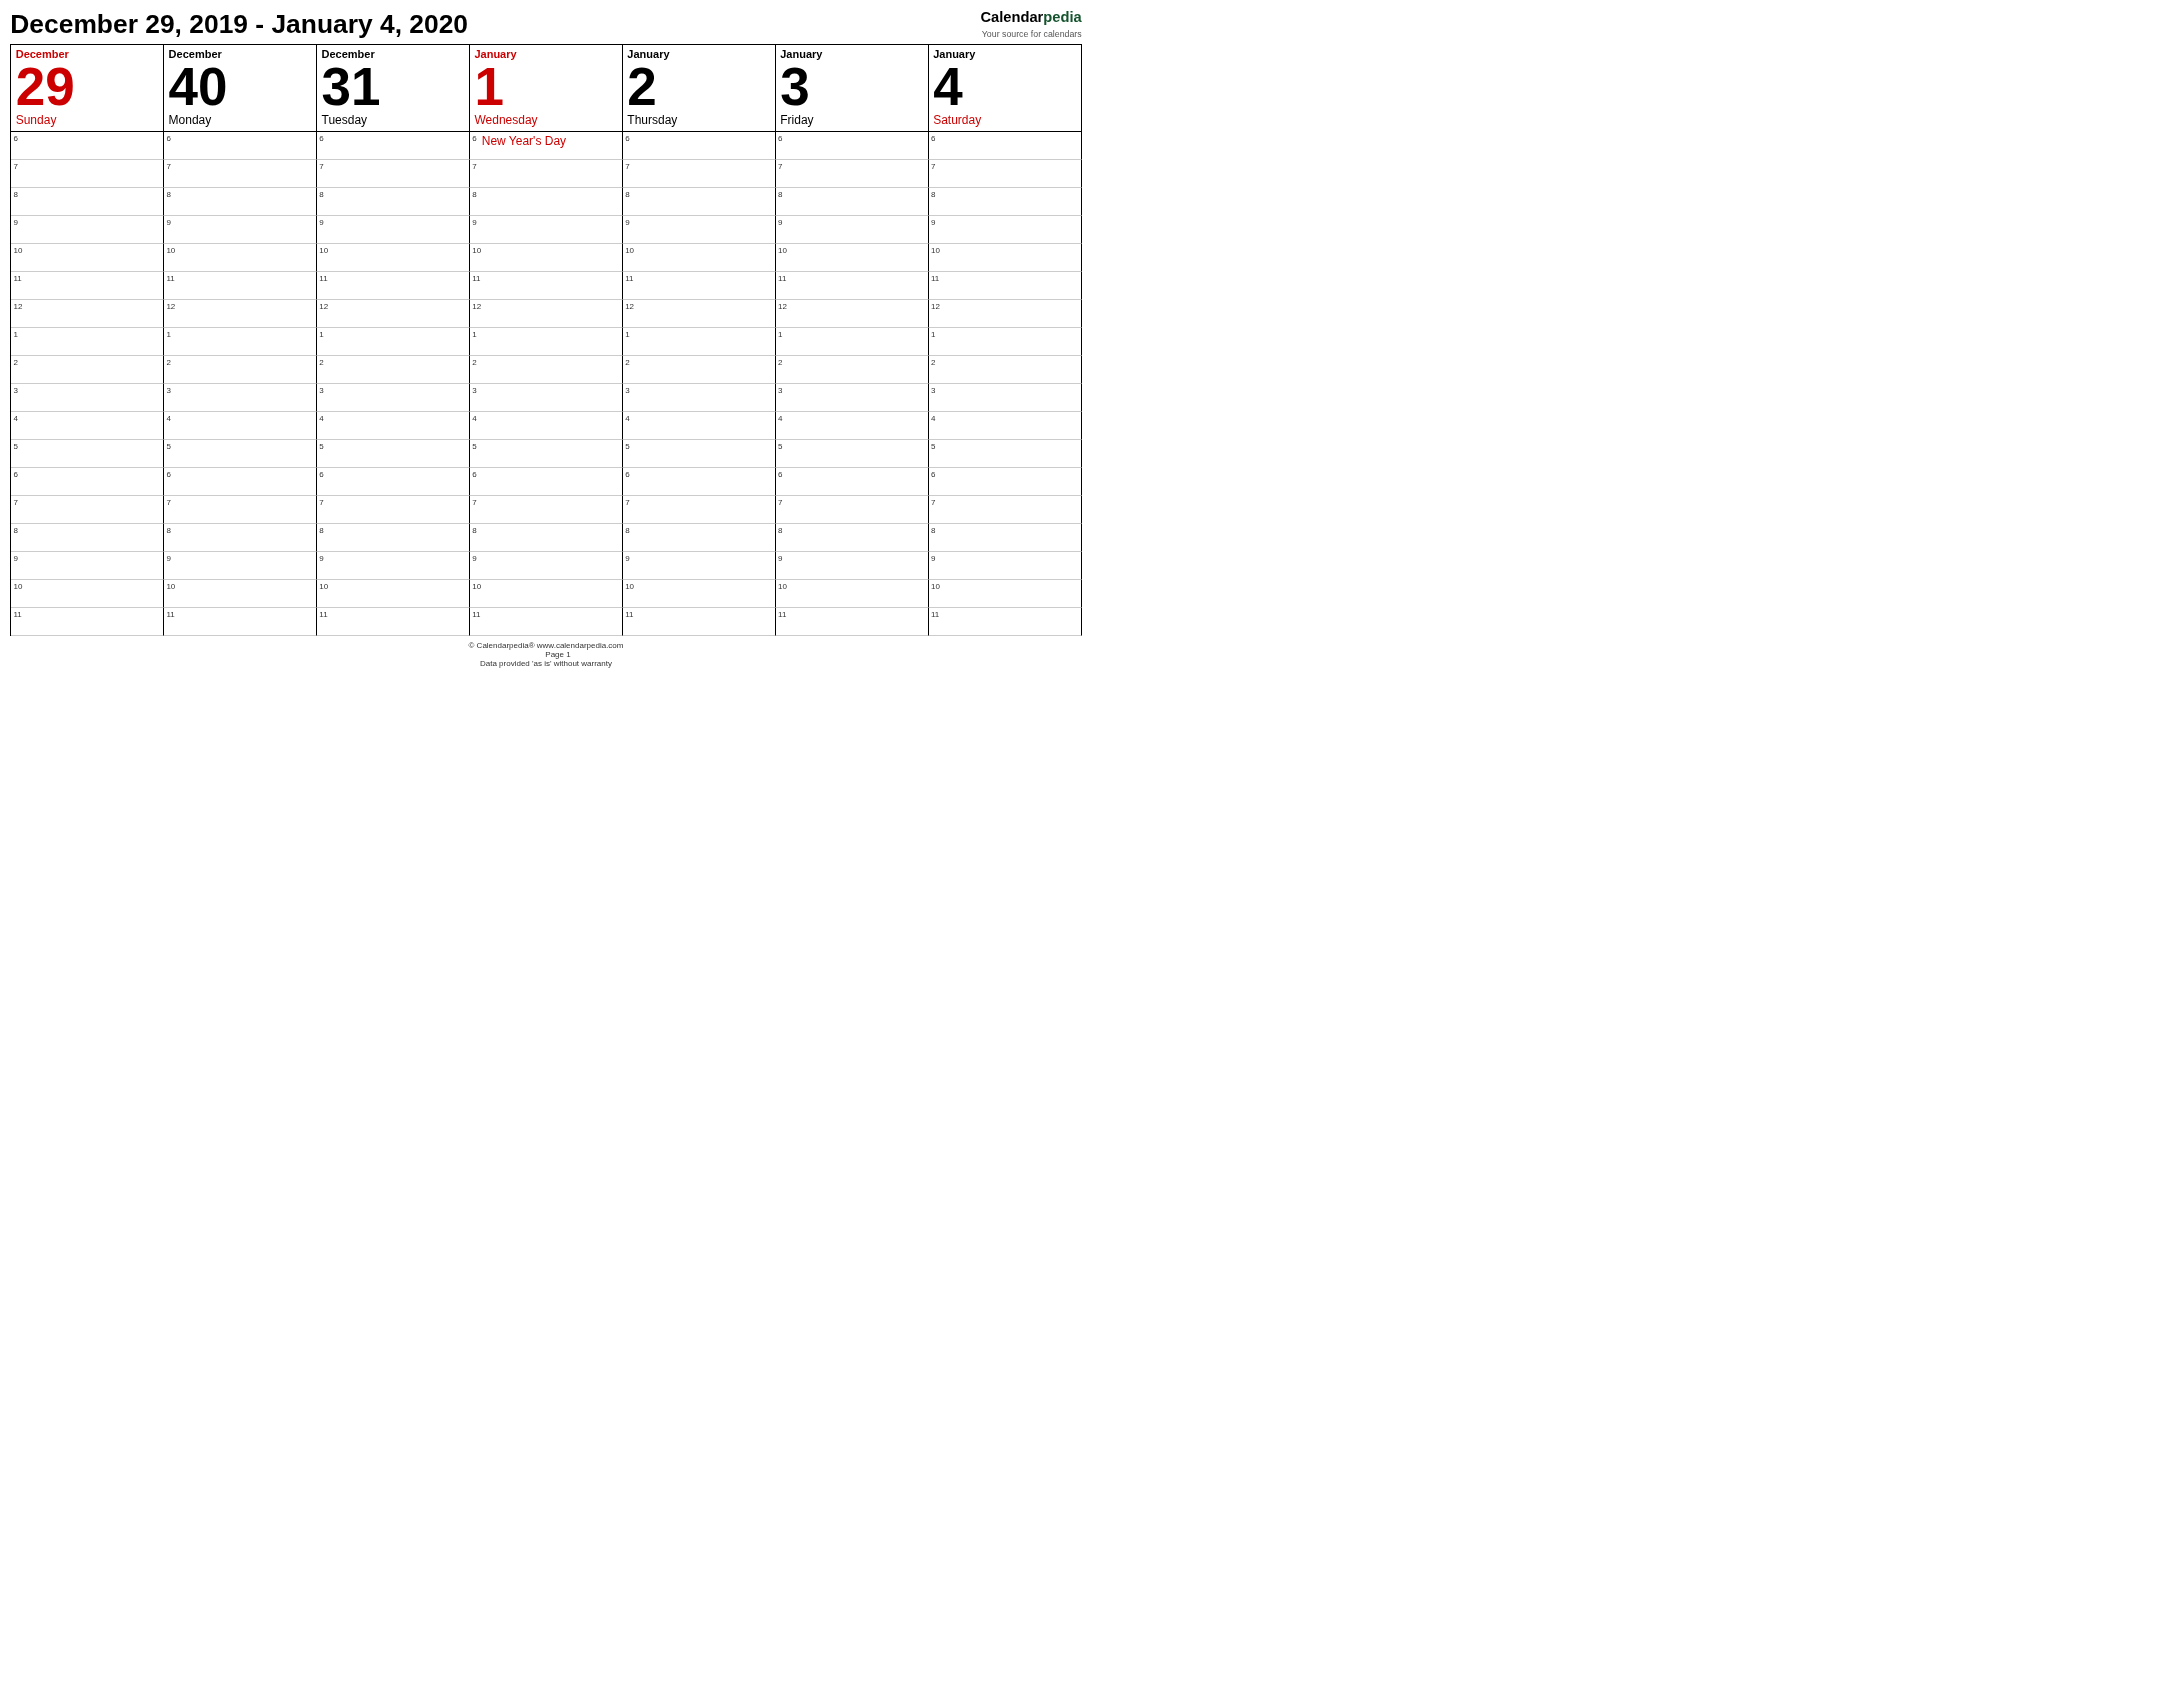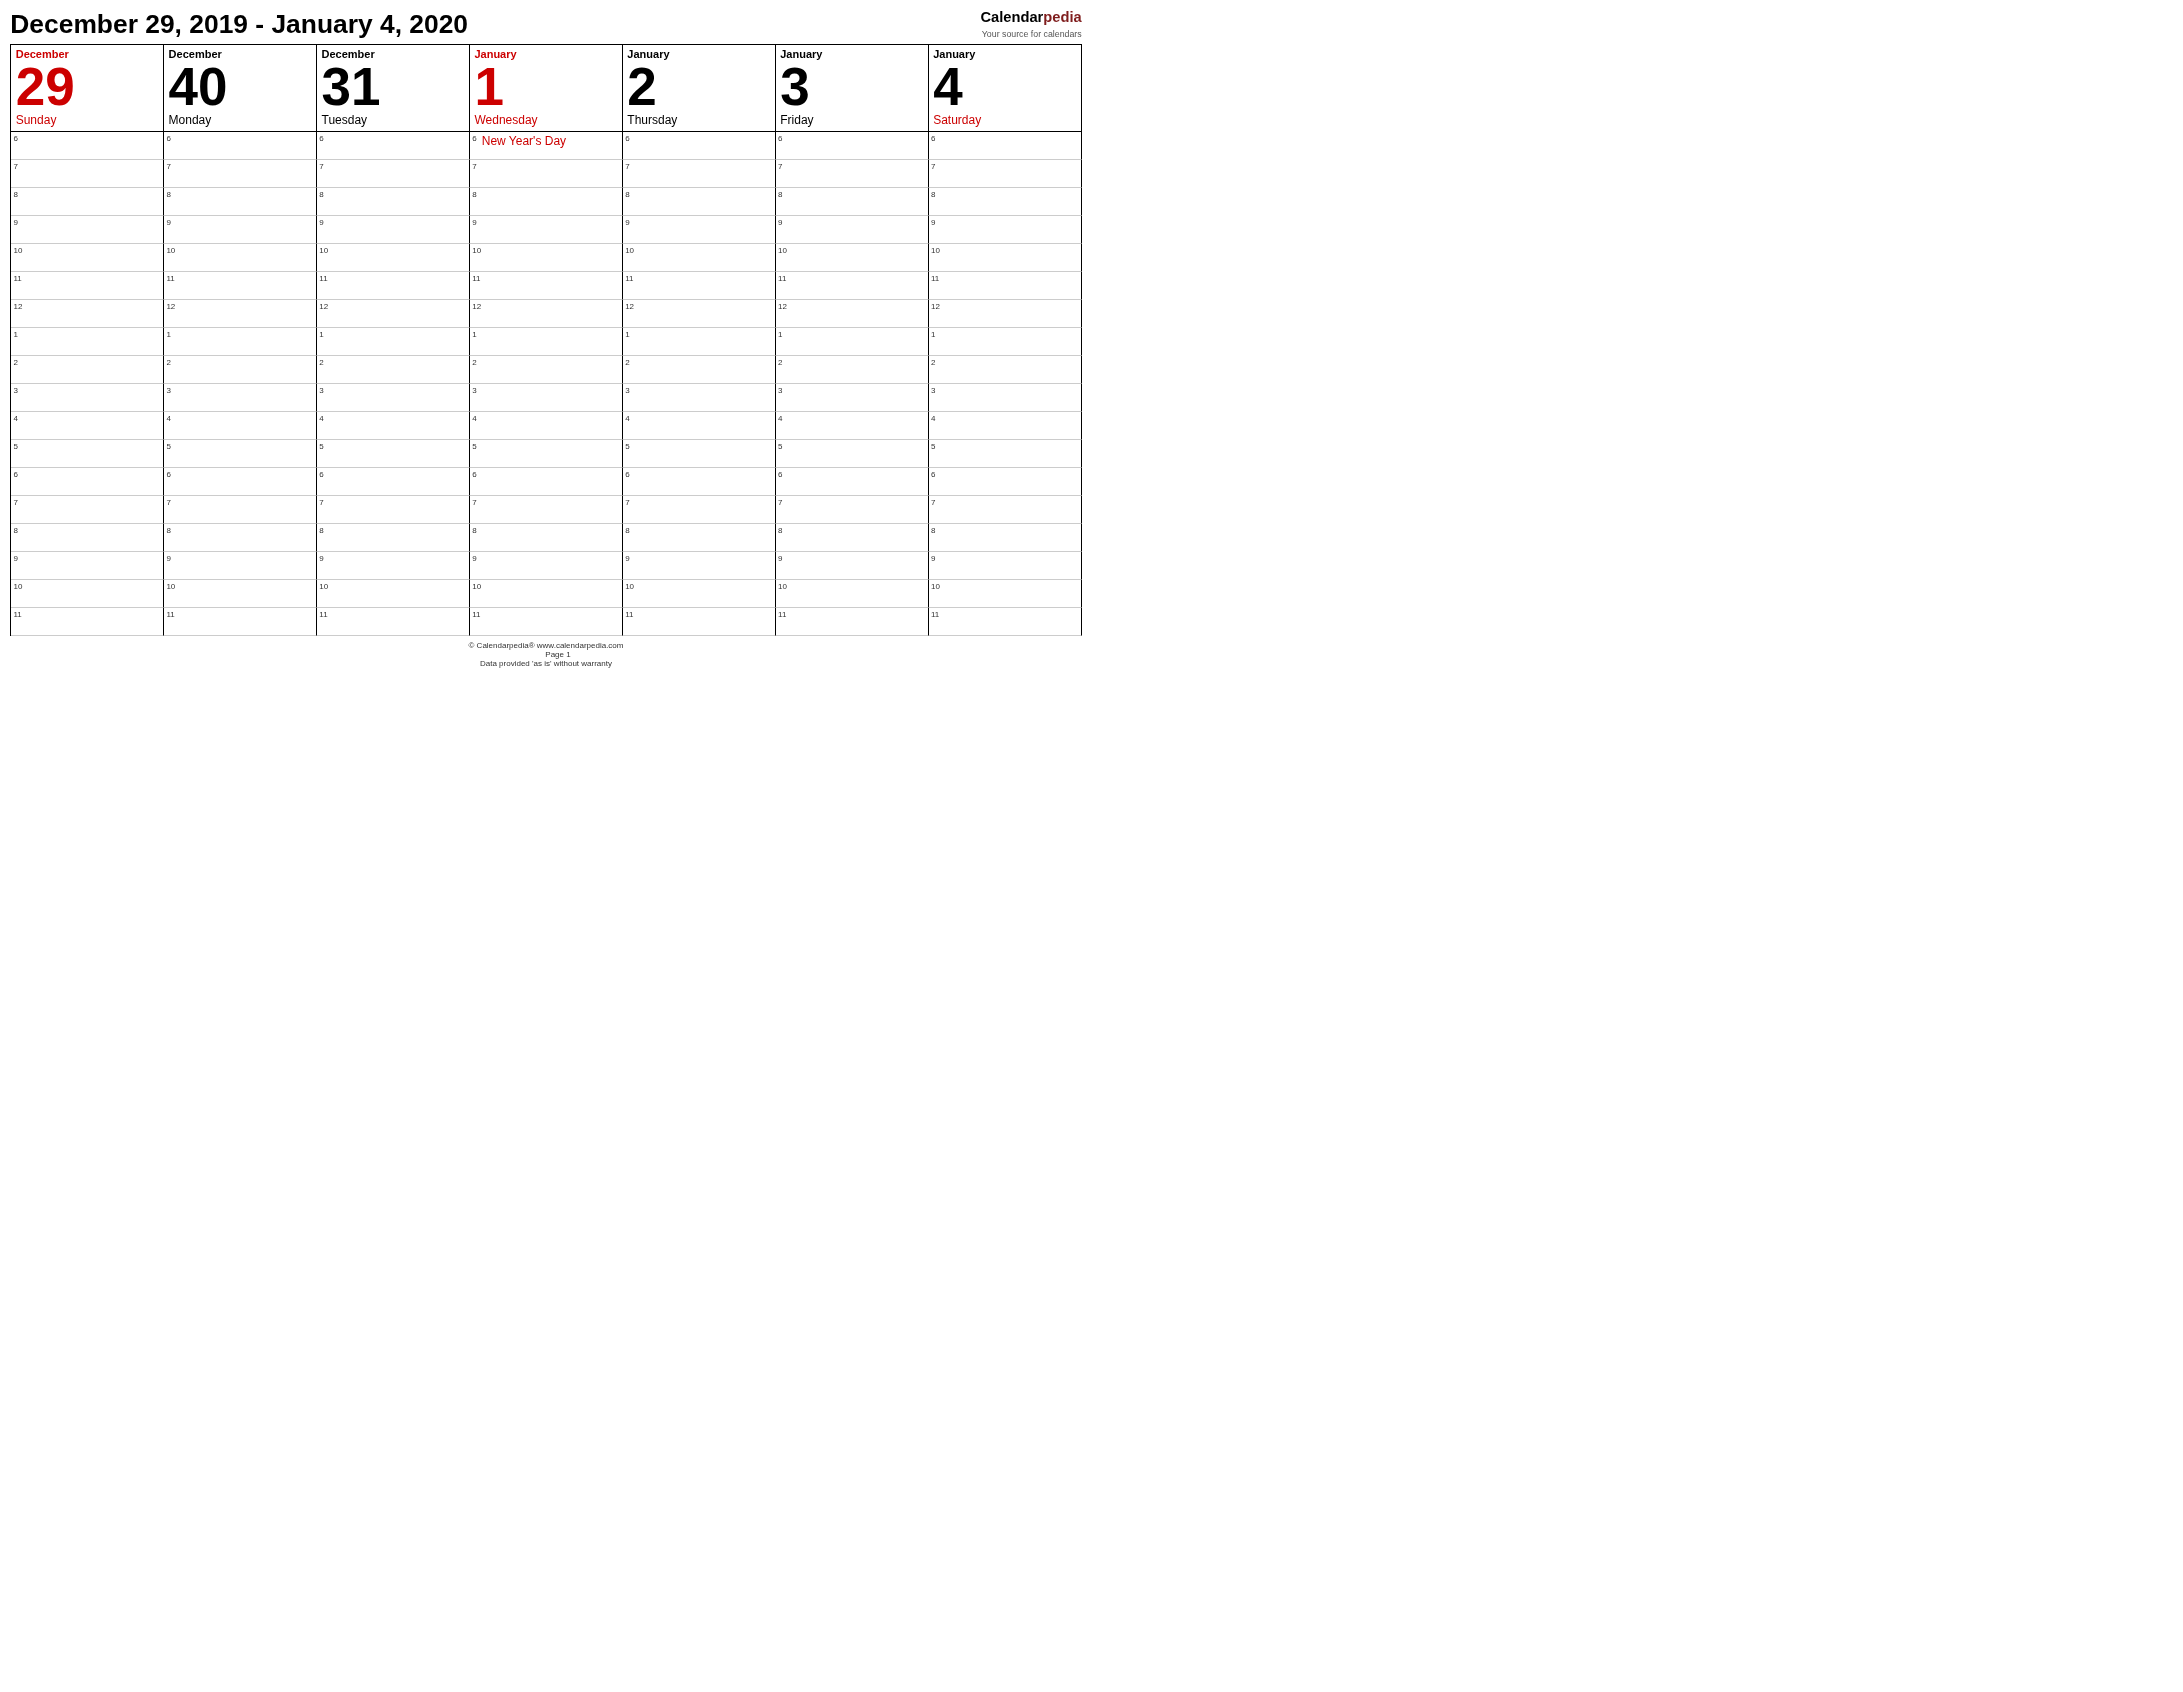--- a/index.html
+++ b/index.html
@@ -30,21 +30,21 @@
     .brand {
       text-align: right;
       font-size: 10.3px;
       line-height: 1.4;
     }
     .brand-name {
       font-size: 14.7px;
       font-weight: bold;
     }
     .brand-calendar { color: #000; }
-    .brand-pedia { color: #7f1d1d; }
+    .brand-pedia { color: #14532d; }
     .brand-tagline { color: #555; font-size: 8.8px; }
 
     
     .calendar-grid {
       display: grid;
       grid-template-columns: repeat(7, 1fr);
       border-left: 1.5px solid #000;
       border-top: 1.5px solid #000;
     }
 

